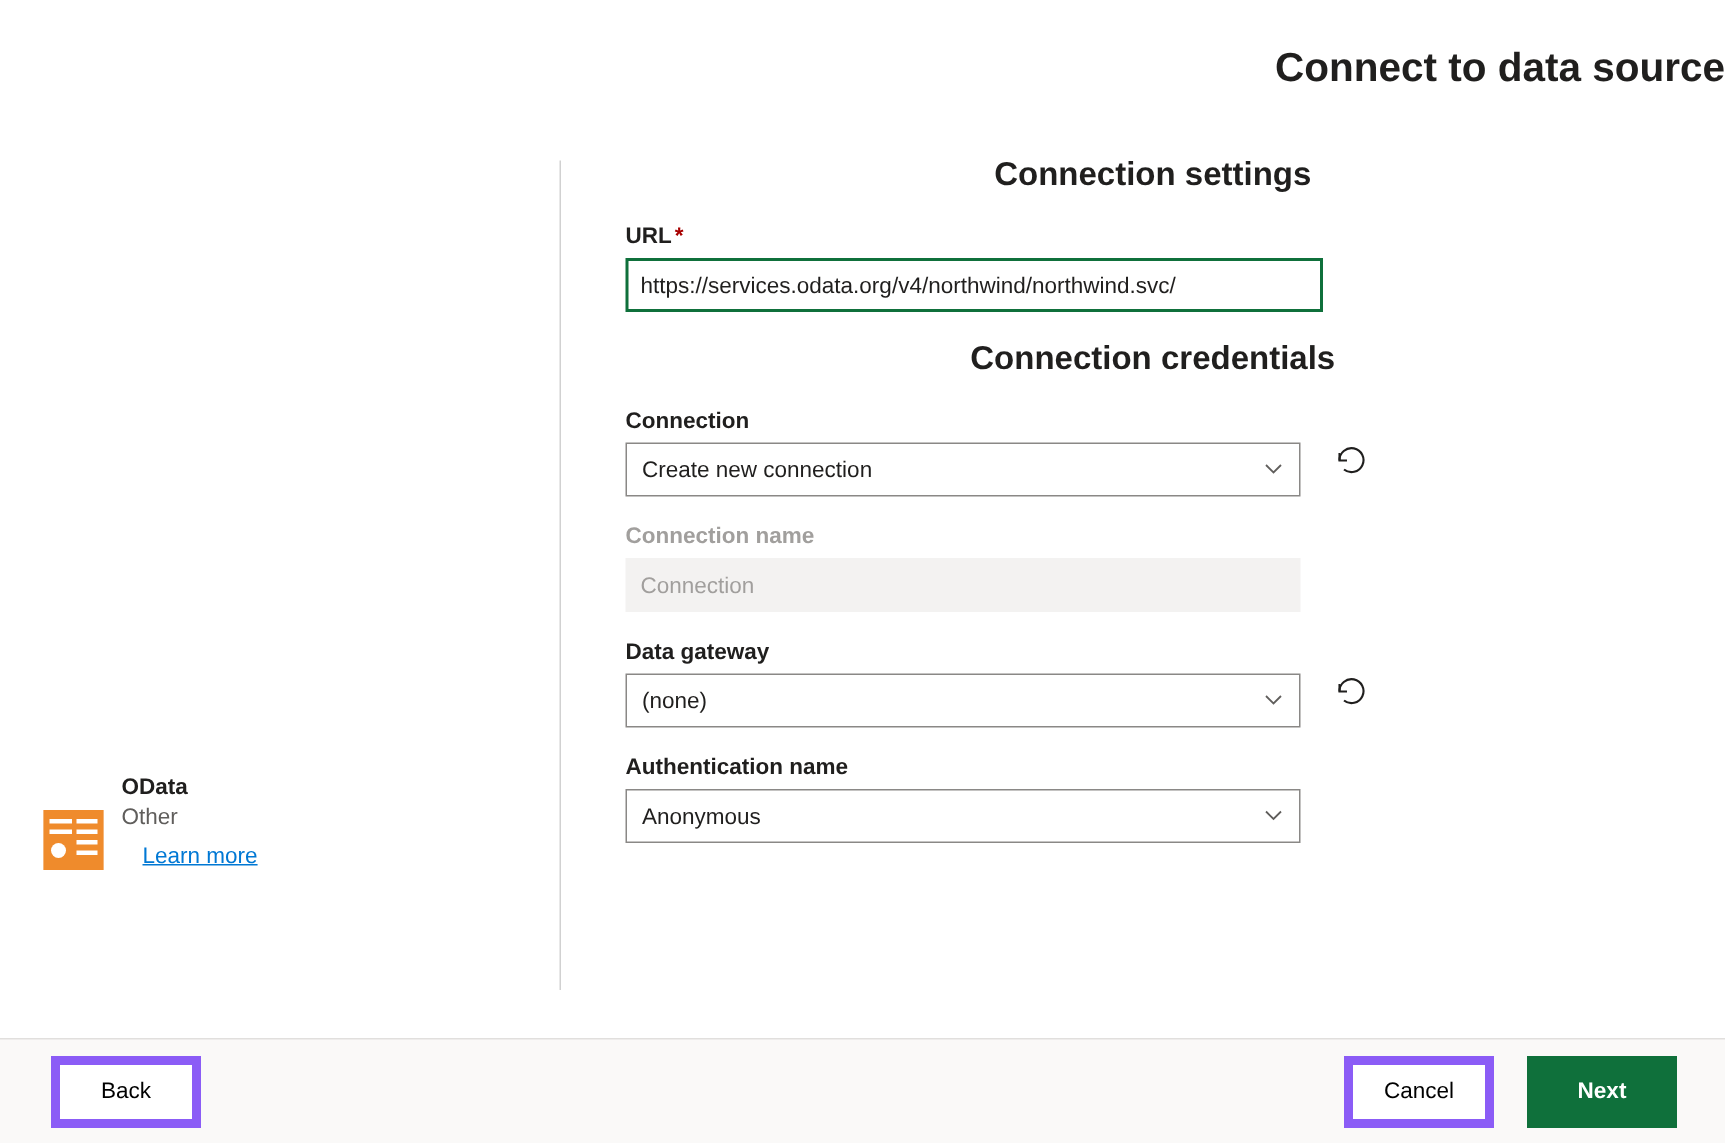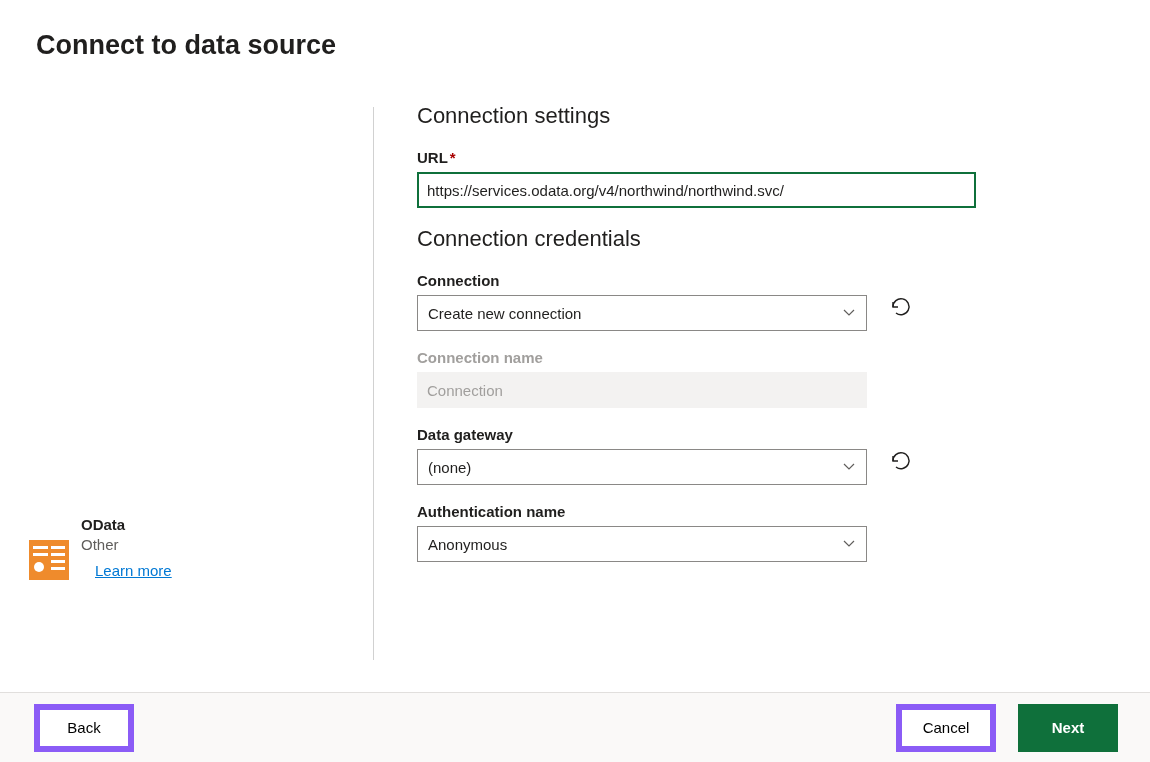--- a/index.html
+++ b/index.html
@@ -9,20 +9,21 @@
       height: 762px;
       background: #fff;
       position: relative;
       overflow: hidden;
     }
     .page-title {
       font-size: 27px;
       font-weight: 600;
       color: #201f1e;
       padding: 30px 0 0 36px;
+      text-align: right;
     }
     .content {
       display: flex;
       margin-top: 42px;
     }
     .left-panel {
       width: 373px;
       display: flex;
       padding-left: 29px;
       align-items: flex-end;
@@ -65,35 +66,36 @@
       left: 373px;
       top: 107px;
     }
     .right-panel {
       flex: 1;
       padding-left: 44px;
       padding-right: 30px;
     }
     .section-title {
       font-size: 22px;
-      font-weight: 400;
+      font-weight: 700;
       color: #201f1e;
       margin-bottom: 20px;
+      text-align: center;
     }
     .section-title.second { }
     .field-label {
       font-size: 15px;
       font-weight: 600;
       color: #201f1e;
       margin-bottom: 6px;
     }
     .field-label.muted { color: #a19f9d; font-weight: 600; }
     .required { color: #a80000; margin-left: 2px; }
     .text-input {
-      width: 559px;
+      width: 465px;
       height: 36px;
       border: 2px solid #0f703b;
       padding: 0 8px;
       font-size: 15px;
       font-family: inherit;
       color: #201f1e;
       outline: none;
     }
     .dropdown-row { display: flex; }
     .dropdown {

